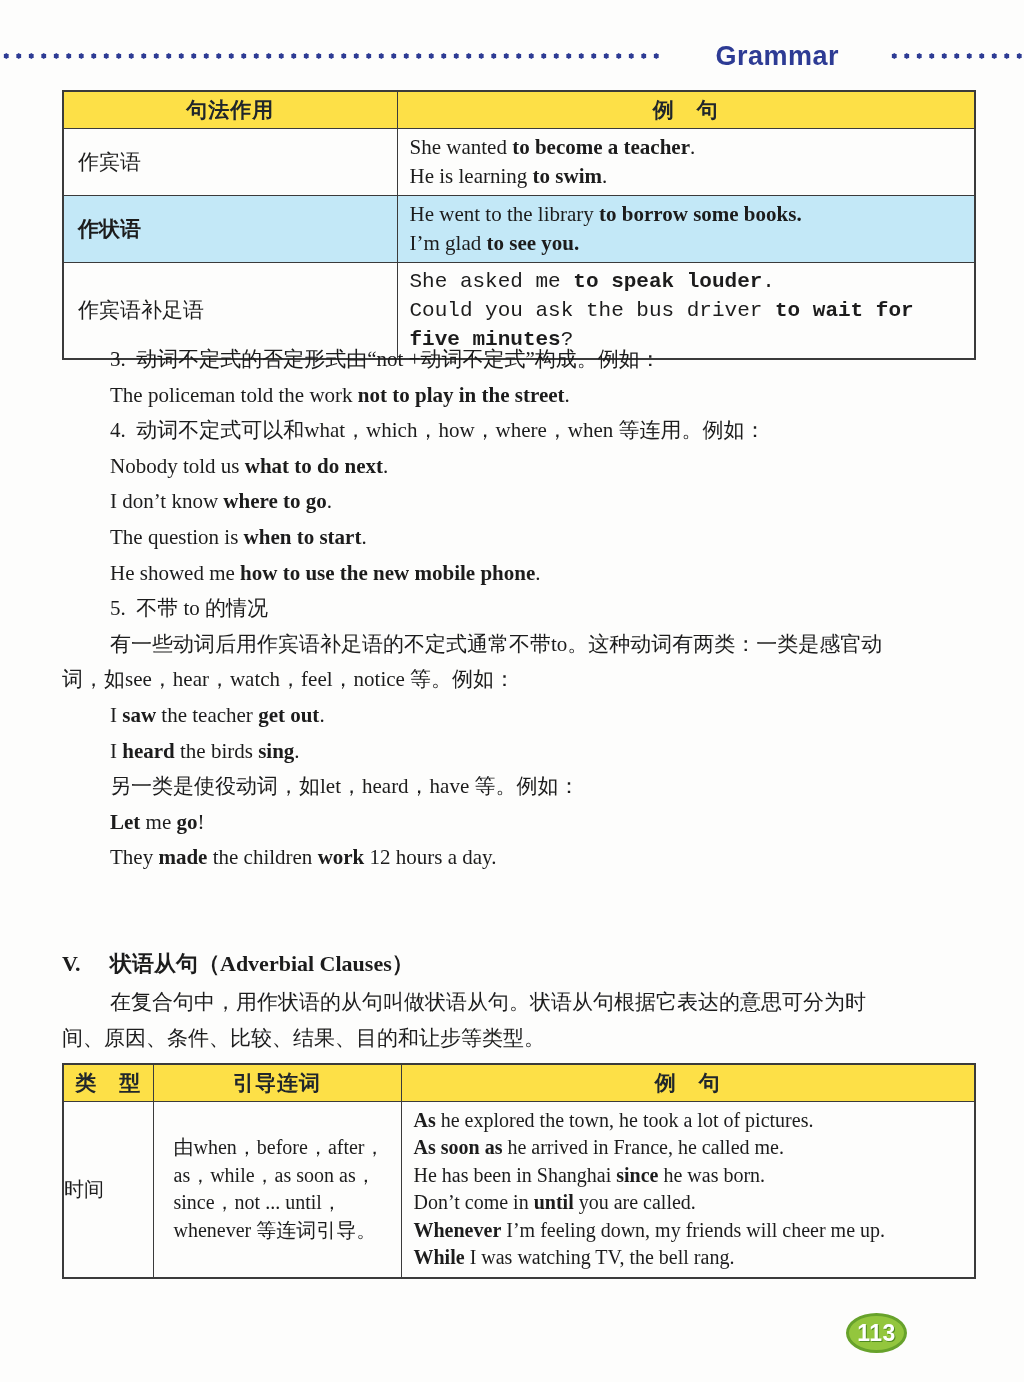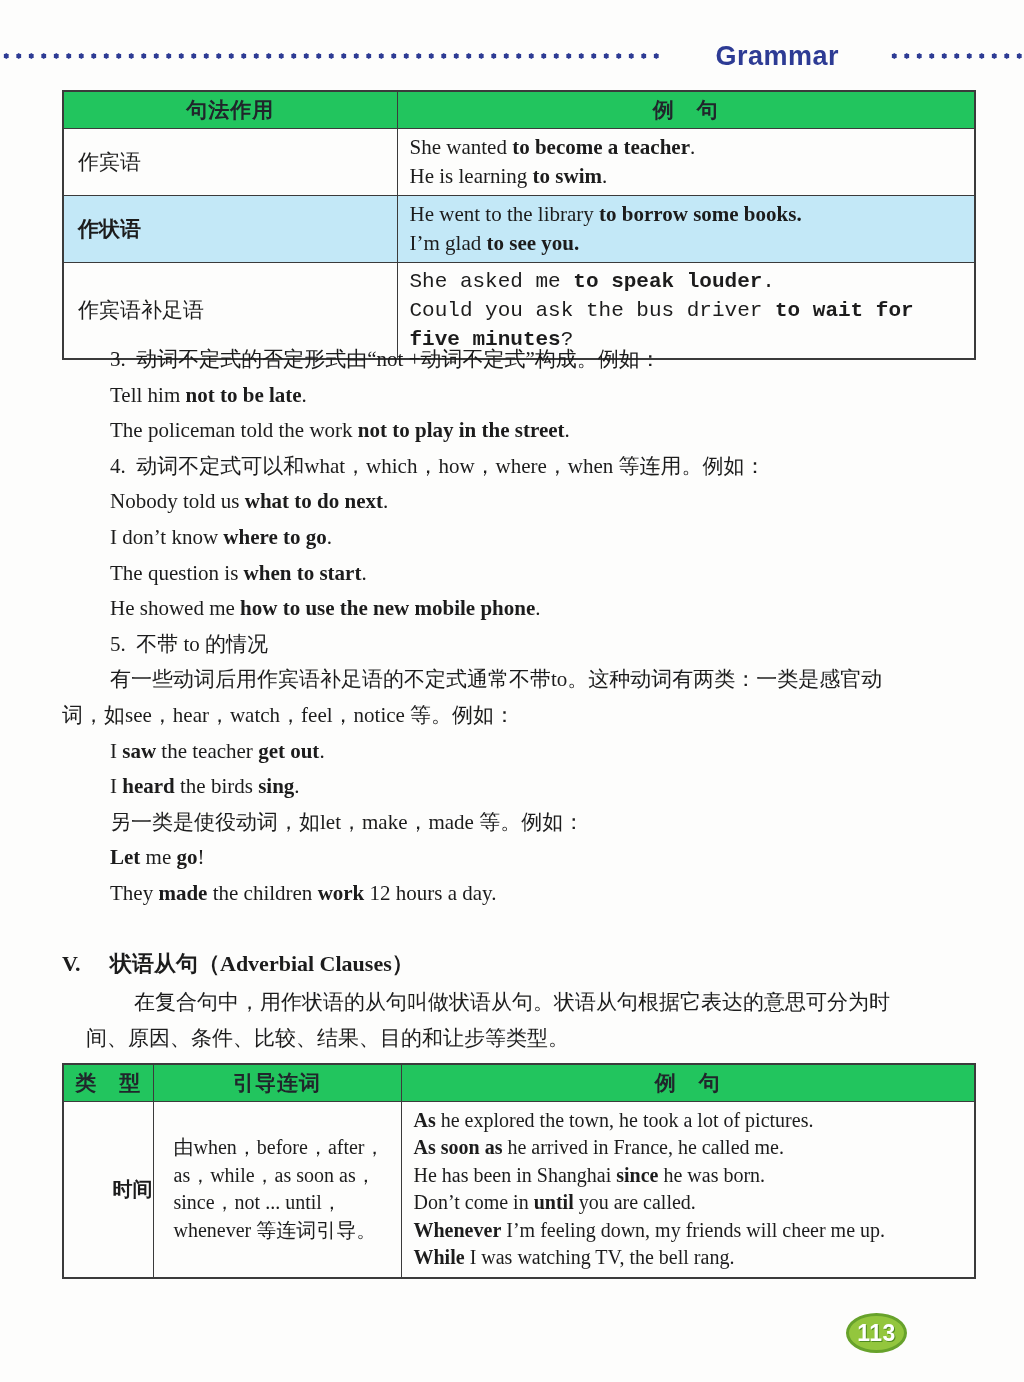--- a/index.html
+++ b/index.html
@@ -45,42 +45,42 @@
   table {
     position: absolute;
     left: 62px;
     width: 914px;
     border-collapse: collapse;
     table-layout: fixed;
   }
   table, th, td { border: 1.6px solid #3b3b3b; }
   table { border-width: 2.2px; }
   th {
-    background: #22c55e;
+    background: #fde047;
     font-weight: bold;
     font-size: 21px;
     color: #20262b;
     text-align: center;
     letter-spacing: 1px;
   }
   .t1 { top: 90px; }
   .t1 th { height: 37px; }
   .t1 .col-func { width: 334px; }
   .t1 td.func { padding-left: 14px; font-size: 21px; vertical-align: middle; }
   .t1 td.ex   { padding: 4px 8px 4px 12px; font-size: 21px; line-height: 29px; vertical-align: middle; }
   .t1 tr.r1 { height: 62px; margin-left: 15px; }
   .t1 tr.r2 { height: 60px; }
   .t1 tr.r3 { height: 59px; font-family: Liberation Mono, monospace; }
   tr.blue td { background: #c3e8f7; }
 
   .t2 { top: 1063px; }
   .t2 th { height: 37px; }
   .t2 .col-type { width: 90px; }
   .t2 .col-conj { width: 248px; }
-  .t2 td.type { text-align: right; vertical-align: middle; font-size: 20px; font-weight: bold; }
+  .t2 td.type { text-align: left; vertical-align: middle; font-size: 20px; }
   .t2 td.conj { padding: 10px 12px 10px 20px; font-size: 20px; line-height: 27.5px; vertical-align: middle; }
   .t2 td.exs  { padding: 5px 8px 5px 12px; font-size: 20px; line-height: 27.6px; vertical-align: middle; }
 
   
   .body-text {
     position: absolute;
     top: 342px; left: 0; right: 40px;
   }
   .line {
     font-size: 21px;
@@ -97,21 +97,21 @@
     position: absolute;
     top: 944px; left: 0; right: 40px;
   }
   .v-head {
     font-size: 22px;
     font-weight: bold;
     line-height: 40px;
     padding-left: 62px;
   }
   .v-head .numeral { display: inline-block; width: 48px; }
-  .section-v .line { line-height: 36px; margin-left: 24px; }
+  .section-v .line { line-height: 36px; }
 
   
   .badge {
     position: absolute;
     left: 846px; top: 1313px;
     width: 61px; height: 40px;
     background: #93c63d;
     border: 3px solid #67a22b;
     border-radius: 50%;
     display: flex;
@@ -165,33 +165,32 @@
       <td class="ex">
         <div><span>She asked me </span><b>to speak louder</b><span>.</span></div>
         <div><span>Could you ask the bus driver </span><b>to wait for five minutes</b><span>?</span></div>
       </td>
     </tr>
   </tbody>
     </table>
 
   <div class="body-text">
     <div class="line ind"><span>3.  动词不定式的否定形式由“not +动词不定式”构成。例如：</span></div>
-    <div class="line ind"><span>Tell him </span><b>not to be late</b><span>.</span></div>
     <div class="line ind"><span>The policeman told the work </span><b>not to play in the street</b><span>.</span></div>
     <div class="line ind"><span>4.  动词不定式可以和what，which，how，where，when 等连用。例如：</span></div>
     <div class="line ind"><span>Nobody told us </span><b>what to do next</b><span>.</span></div>
     <div class="line ind"><span>I don’t know </span><b>where to go</b><span>.</span></div>
     <div class="line ind"><span>The question is </span><b>when to start</b><span>.</span></div>
     <div class="line ind"><span>He showed me </span><b>how to use the new mobile phone</b><span>.</span></div>
     <div class="line ind"><span>5.  不带 to 的情况</span></div>
     <div class="line ind"><span>有一些动词后用作宾语补足语的不定式通常不带to。这种动词有两类：一类是感官动</span></div>
     <div class="line noind"><span>词，如see，hear，watch，feel，notice 等。例如：</span></div>
     <div class="line ind"><span>I </span><b>saw</b><span> the teacher </span><b>get out</b><span>.</span></div>
     <div class="line ind"><span>I </span><b>heard</b><span> the birds </span><b>sing</b><span>.</span></div>
-    <div class="line ind"><span>另一类是使役动词，如let，make，made 等。例如：</span></div>
+    <div class="line ind"><span>另一类是使役动词，如let，heard，have 等。例如：</span></div>
     <div class="line ind"><span></span><b>Let</b><span> me </span><b>go</b><span>!</span></div>
     <div class="line ind"><span>They </span><b>made</b><span> the children </span><b>work</b><span> 12 hours a day.</span></div>
   </div>
 
   <div class="section-v">
     <div class="v-head">
       <span class="numeral">V.</span><span>状语从句（Adverbial Clauses）</span>
     </div>
     <div class="line ind">在复合句中，用作状语的从句叫做状语从句。状语从句根据它表达的意思可分为时</div>
     <div class="line noind">间、原因、条件、比较、结果、目的和让步等类型。</div>

